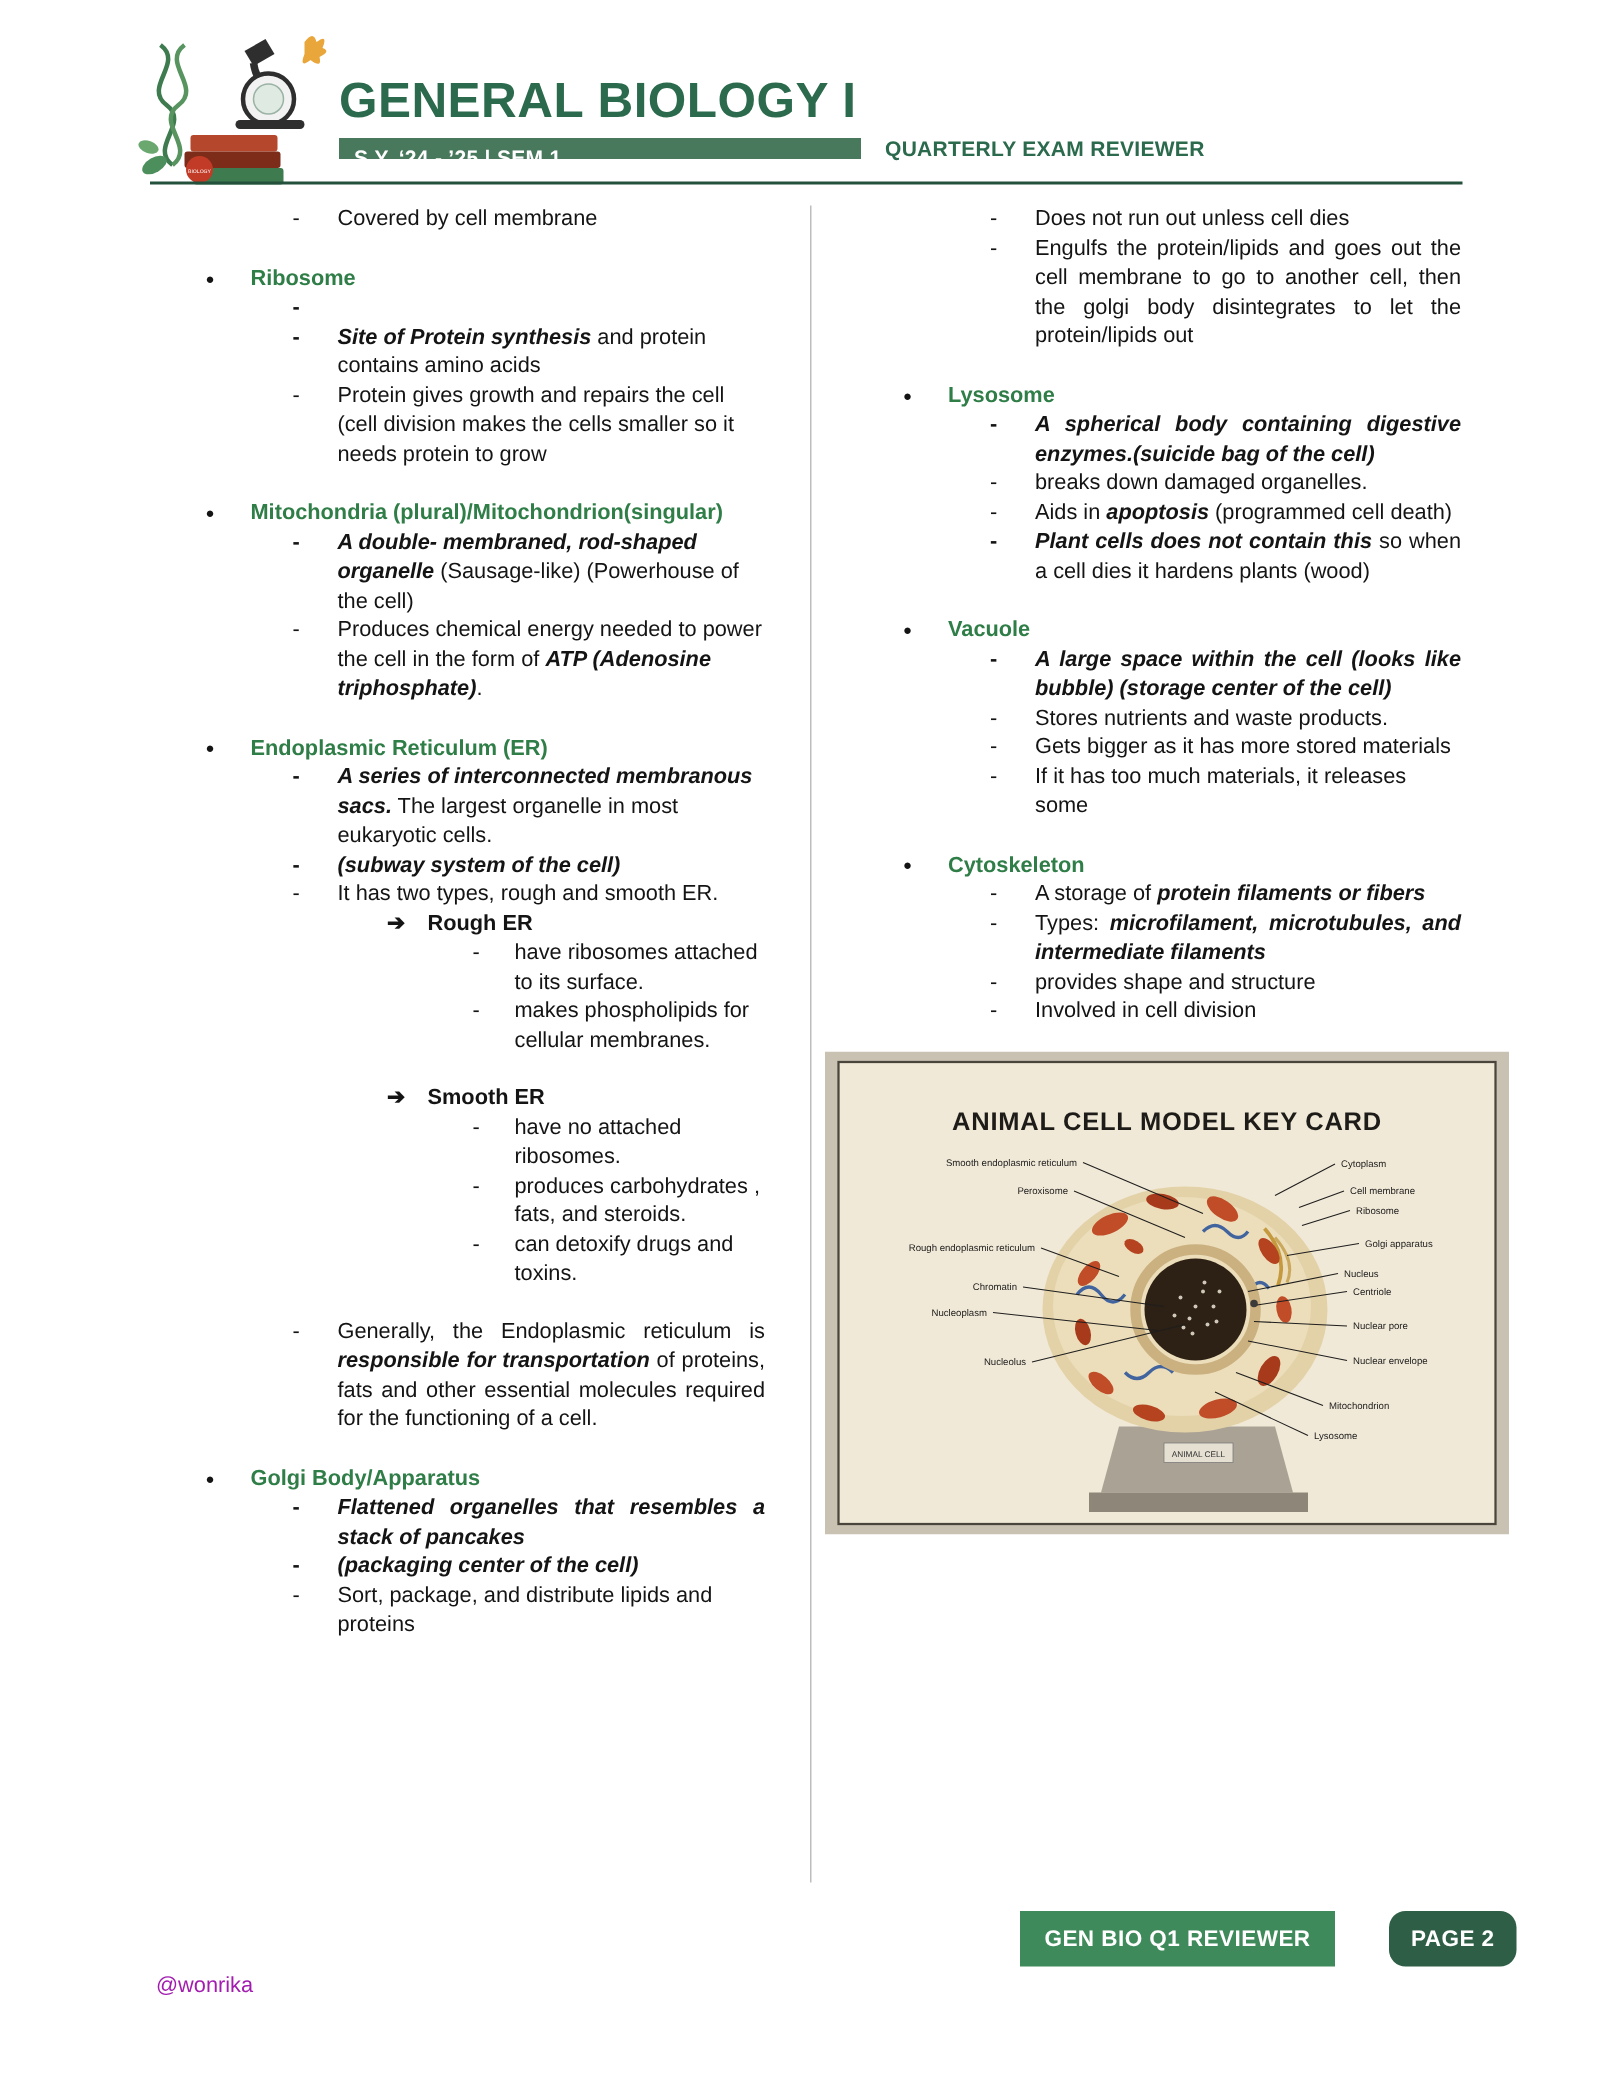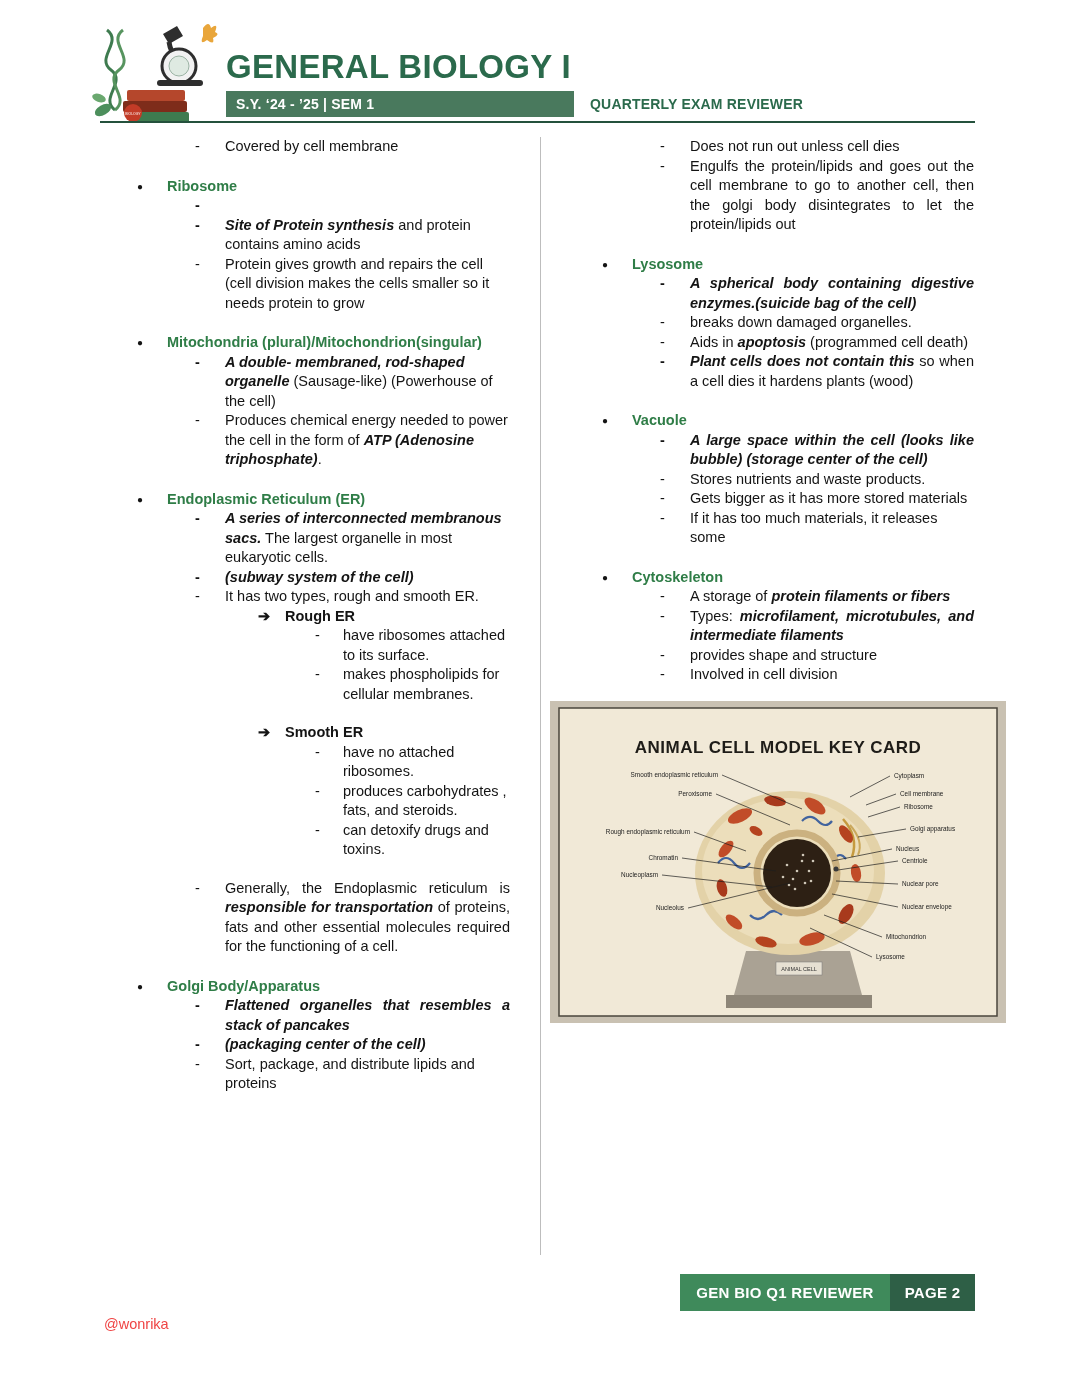--- a/index.html
+++ b/index.html
@@ -10,21 +10,21 @@
     overflow:hidden;
   }
   
   .header { display:flex; padding:14px 0 0 92px; position:relative; }
   .logo { width:130px; height:112px; flex:none; }
   .header-text { margin-left:4px; padding-top:36px; }
   .doc-title { font-size:33px; font-weight:800; color:#2b6a4c; letter-spacing:.3px; line-height:1; }
   .subrow { display:flex; align-items:center; margin-top:8px; }
   .subbar {
     background:#49795d; color:#fff; font-weight:bold; font-size:14px;
-    width:348px; height:26px; line-height:26px; padding-left:10px; letter-spacing:.2px;
+    width:348px; height:14px; line-height:26px; padding-left:10px; letter-spacing:.2px;
   }
   .reviewer-label { color:#2b6a4c; font-weight:bold; font-size:14px; margin-left:16px; letter-spacing:.2px; }
   .header-rule { position:absolute; left:100px; width:875px; top:121px; height:2px; background:#24513c; }
   .col-divider { position:absolute; left:540px; top:137px; width:1px; height:1118px; background:#bdbdbd; }
 
   
   .columns { position:absolute; top:137px; left:0; display:flex; }
   .col { font-size:14.5px; line-height:19.5px; }
   .col-left { width:440px; margin-left:100px; }
   .col-right { width:440px; padding-left:25px; }
@@ -47,25 +47,25 @@
   .gap-top { margin-top:19px; }
   .justify { text-align:justify; }
   .run-bi { font-weight:bold; font-style:italic; }
   .bold-marker { font-weight:bold; }
 
   
   .cell-card { margin-top:16px; margin-left:-15px; width:412px; height:322px; }
   .cell-card svg { display:block; }
 
   
-  .footer-badges { position:absolute; top:1274px; left:680px; display:flex; height:37px; }
+  .footer-badges { position:absolute; top:1274px; left:680px; display:flex; height:37px;gap:36px; }
   .badge { display:flex; align-items:center; justify-content:center; color:#fff; font-weight:bold; font-size:15px; letter-spacing:.3px; }
   .badge-green { background:#3f8a5b; width:210px; }
-  .badge-dark  { background:#2e5f46; width:85px; }
-  .handle { position:absolute; top:1316px; left:104px; font-size:14.5px; color:#ef4444; }
+  .badge-dark  { background:#2e5f46; width:85px;border-radius:11px; }
+  .handle { position:absolute; top:1316px; left:104px; font-size:14.5px; color:#a21caf; }
 </style>
 </head>
 <body>
 
 <div class="page">
 
   <div class="header">
     <div class="logo">
       <svg viewBox="0 0 128 112" width="130" height="112">
         <path d="M14,16 C30,28 2,44 18,56 C34,68 6,84 22,96" stroke="#3e7b4f" fill="none" stroke-width="3"></path>

